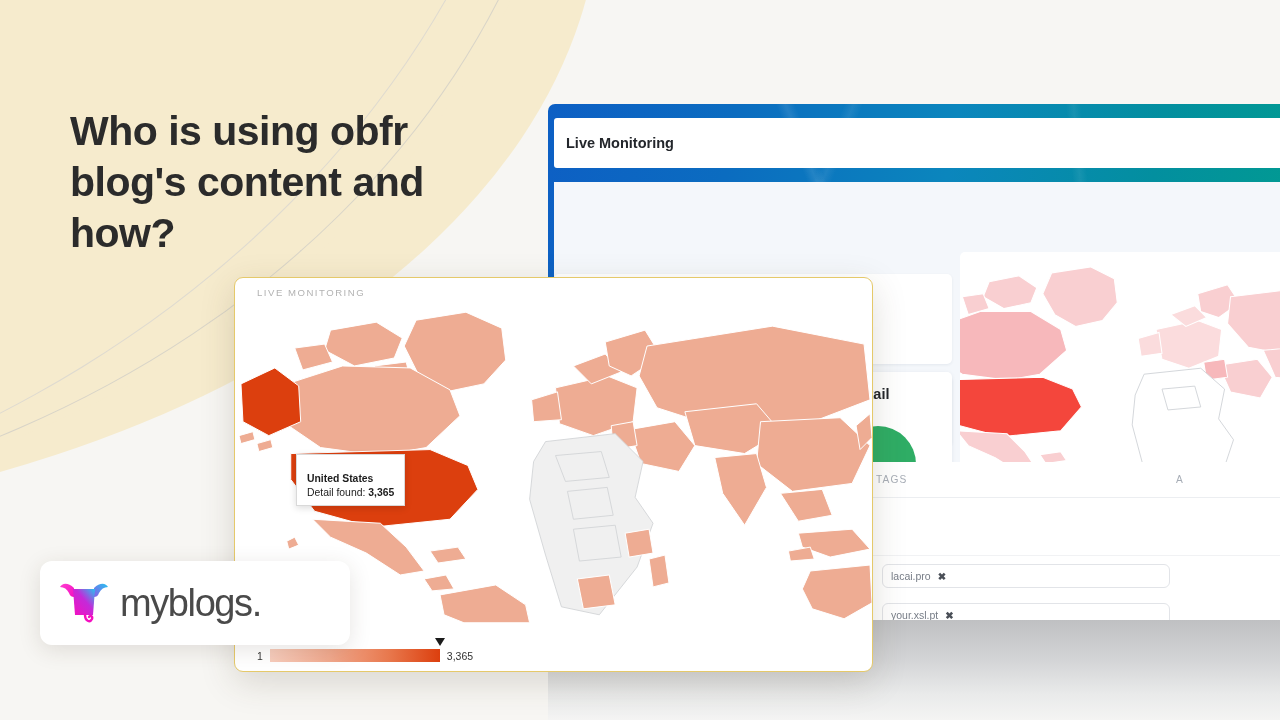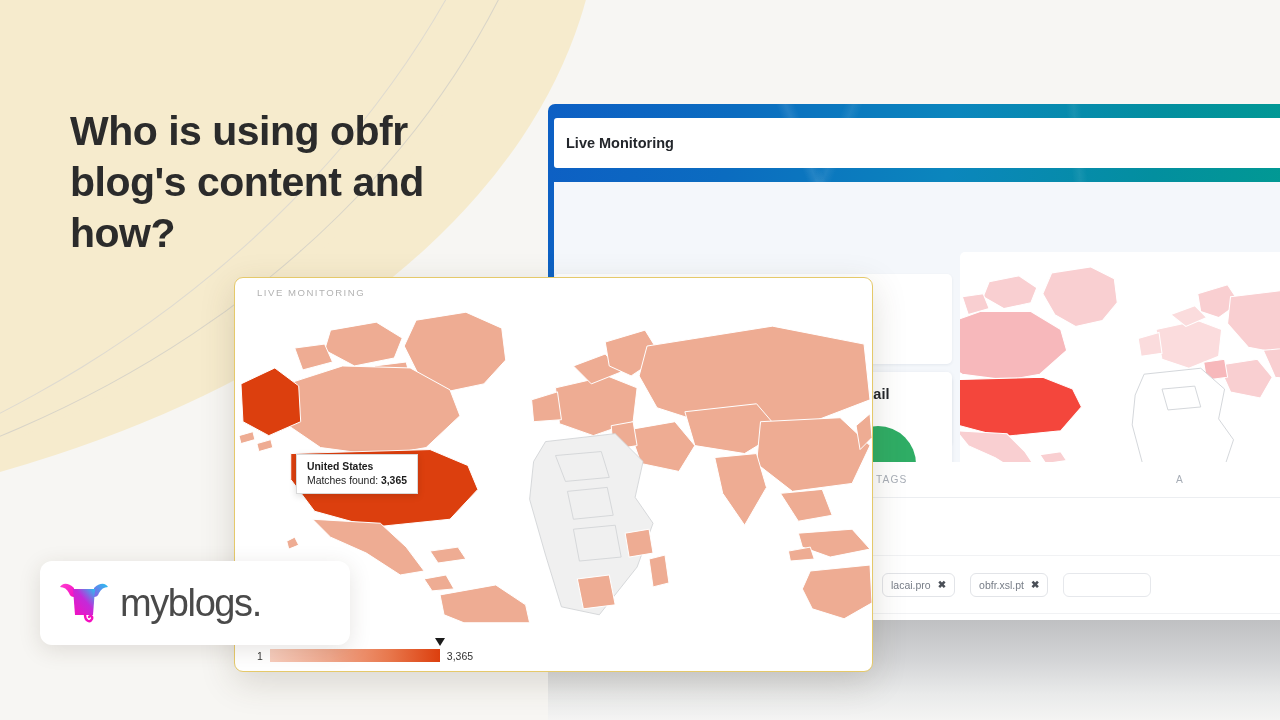--- a/index.html
+++ b/index.html
@@ -208,21 +208,21 @@
   .tr {
     display:flex; align-items:center;
     min-height:58px;
     border-bottom:1px solid #f1f2f4;
     font-size:12.8px; color:#585e68;
   }
   .c-count { width:200px; padding-left:14px; }
   .c-mod   { width:128px; }
   .c-tags  { width:300px; }
   .c-act   { width:112px; }
-  .tags-wrap { display:flex; flex-wrap:wrap; gap:15px; padding:8px 6px; }
+  .tags-wrap { display:flex; flex-wrap:wrap; gap:15px; padding:8px 6px;flex-direction:column; }
   .tag-chip {
     display:inline-flex; align-items:center; gap:7px;
     border:1px solid #e2e4e8;
     border-radius:6px;
     padding:5px 8px;
     font-size:10.5px; color:#777d87;
     background:#fff;
   }
   .tag-x { font-size:10px; color:#4a4f57; font-weight:bold; }
   .tag-ghost { width:88px; height:24px; border:1px solid #e6e8ec; border-radius:6px; }
@@ -260,21 +260,21 @@
   }
   #front-map { position:absolute; left:0; top:26px; right:0; bottom:48px; }
   #front-map svg { display:block; width:100%; height:100%; }
 
   #map-tooltip {
     position:absolute;
     left:61px; top:176px;
     background:#fff;
     border:1px solid #d9d9d9;
     box-shadow:0 2px 7px rgba(0,0,0,.14);
-    padding:6px 10px 7px 10px;
+    padding:18px 10px 7px 10px;
     z-index:4;
     white-space:nowrap;
   }
   #tt-title { font-size:10.4px; font-weight:bold; color:#1c1c1c; }
   #tt-row { font-size:10.4px; color:#1c1c1c; margin-top:3px; }
   #tt-row b { font-weight:bold; }
 
   
   #legend {
     position:absolute;
@@ -408,21 +408,21 @@
   <div class="tr">
     <div class="c-count">matches found</div>
     <div class="c-mod">1 month ago</div>
     <div class="c-tags">
       <div class="tags-wrap">
         <span class="tag-chip">
           <span>lacai.pro</span>
           <span class="tag-x">✖</span>
         </span>
         <span class="tag-chip">
-          <span>obfr.xsl.pt</span>
+          <span>your.xsl.pt</span>
           <span class="tag-x">✖</span>
         </span>
         <span class="tag-ghost"></span>
       </div>
     </div>
     <div class="c-act"></div>
   </div>
 
   <div id="table-fade"></div>
 </div>
@@ -492,21 +492,21 @@
         <path d="M392 230 L416 226 L420 250 L396 254 Z" fill="#eeac93"></path>
 
         <path d="M578 268 L638 262 L640 300 L612 316 L580 306 L570 286 Z" fill="#eeac93"></path>
       </g>
     </svg>
   </div>
 
   <div id="map-tooltip">
     <div id="tt-title">United States</div>
     <div id="tt-row">
-      <span>Matches found:</span>
+      <span>Detail found:</span>
       <b>3,365</b>
     </div>
   </div>
 
   <div id="legend">
     <span id="legend-min">1</span>
     <div id="legend-bar">
       <div id="legend-marker"></div>
     </div>
     <span id="legend-max">3,365</span>

